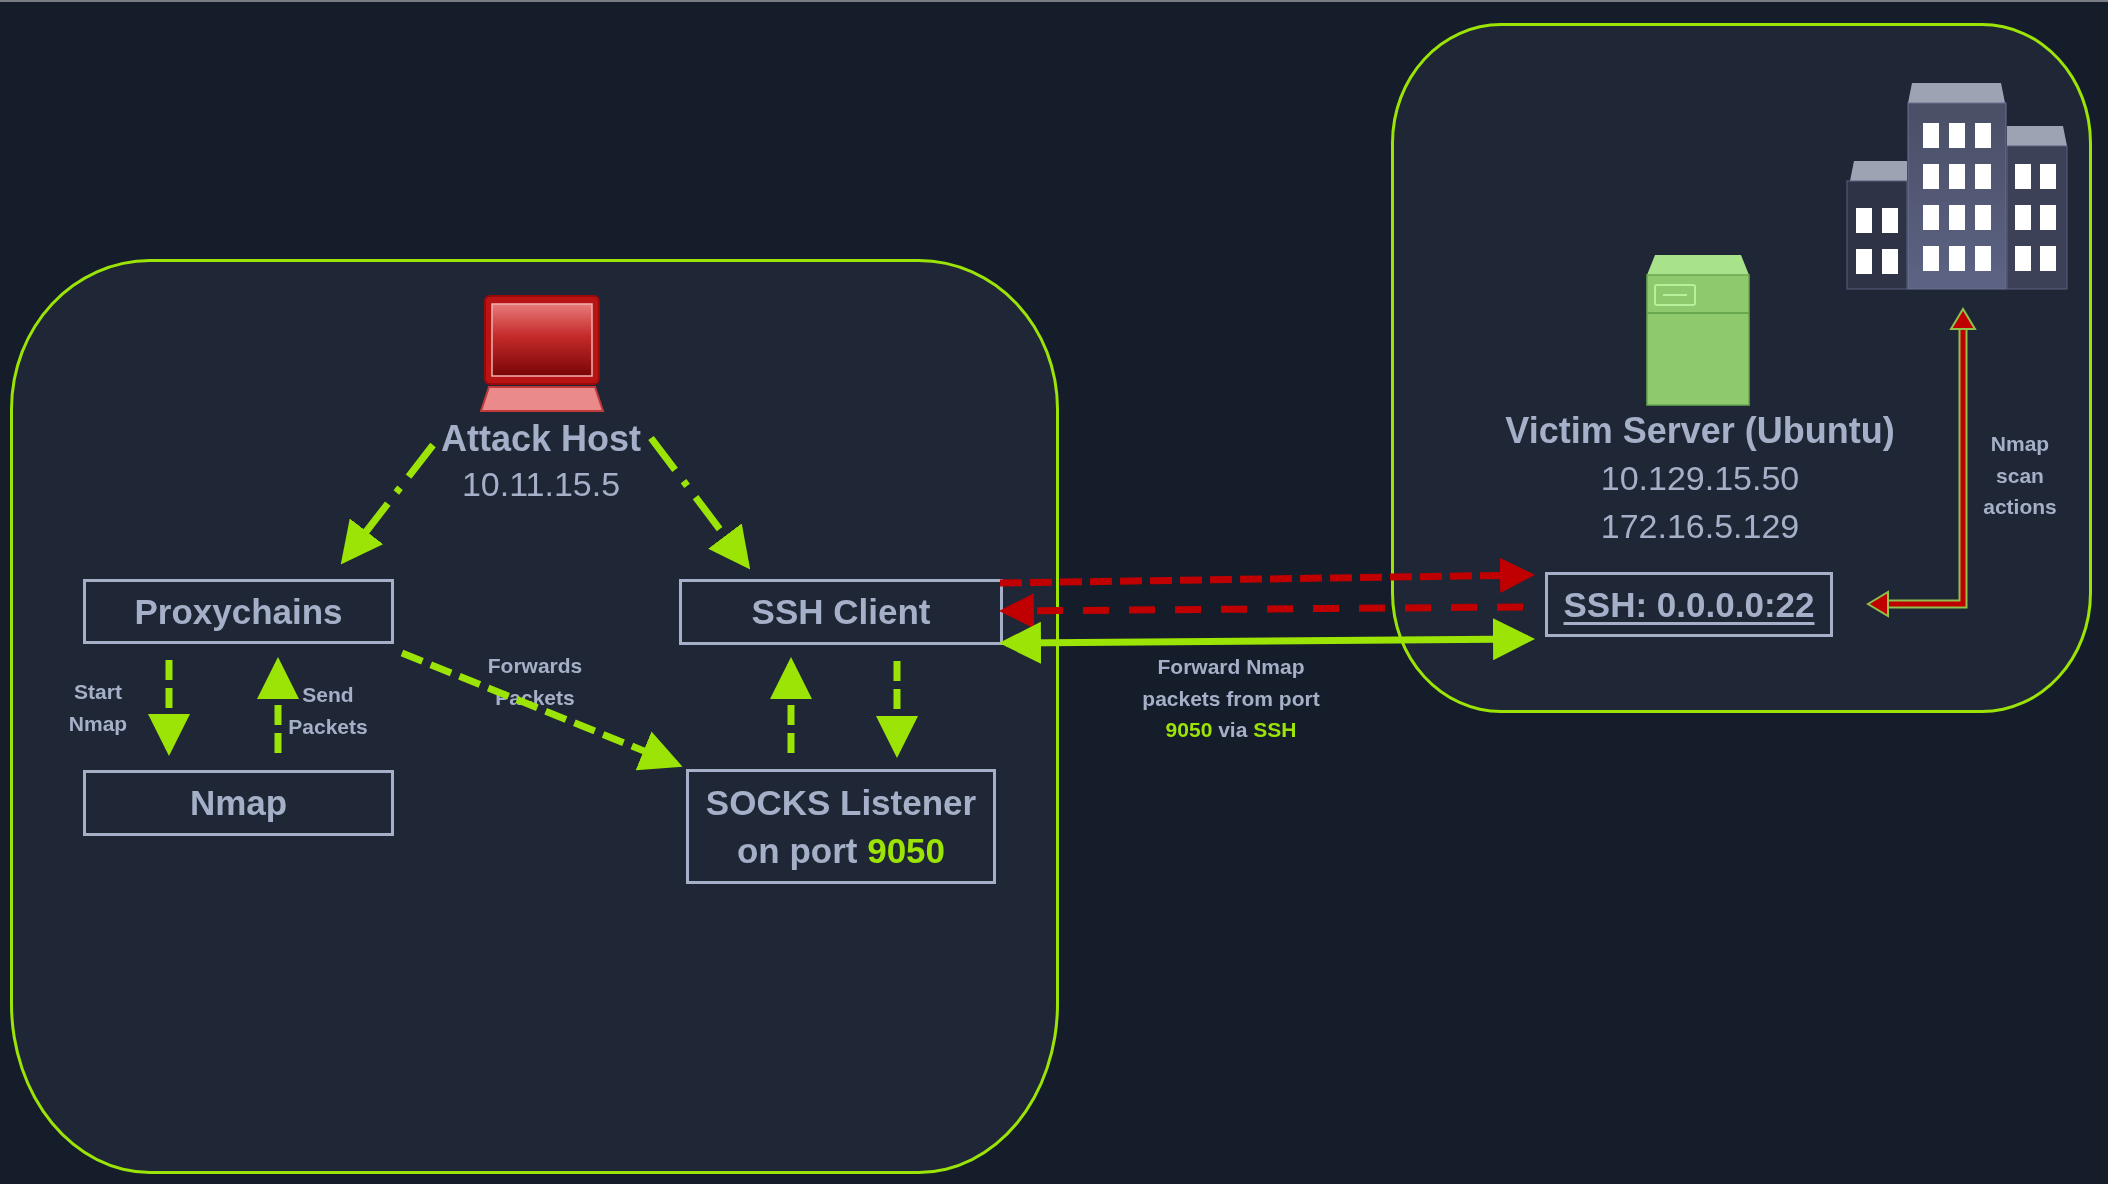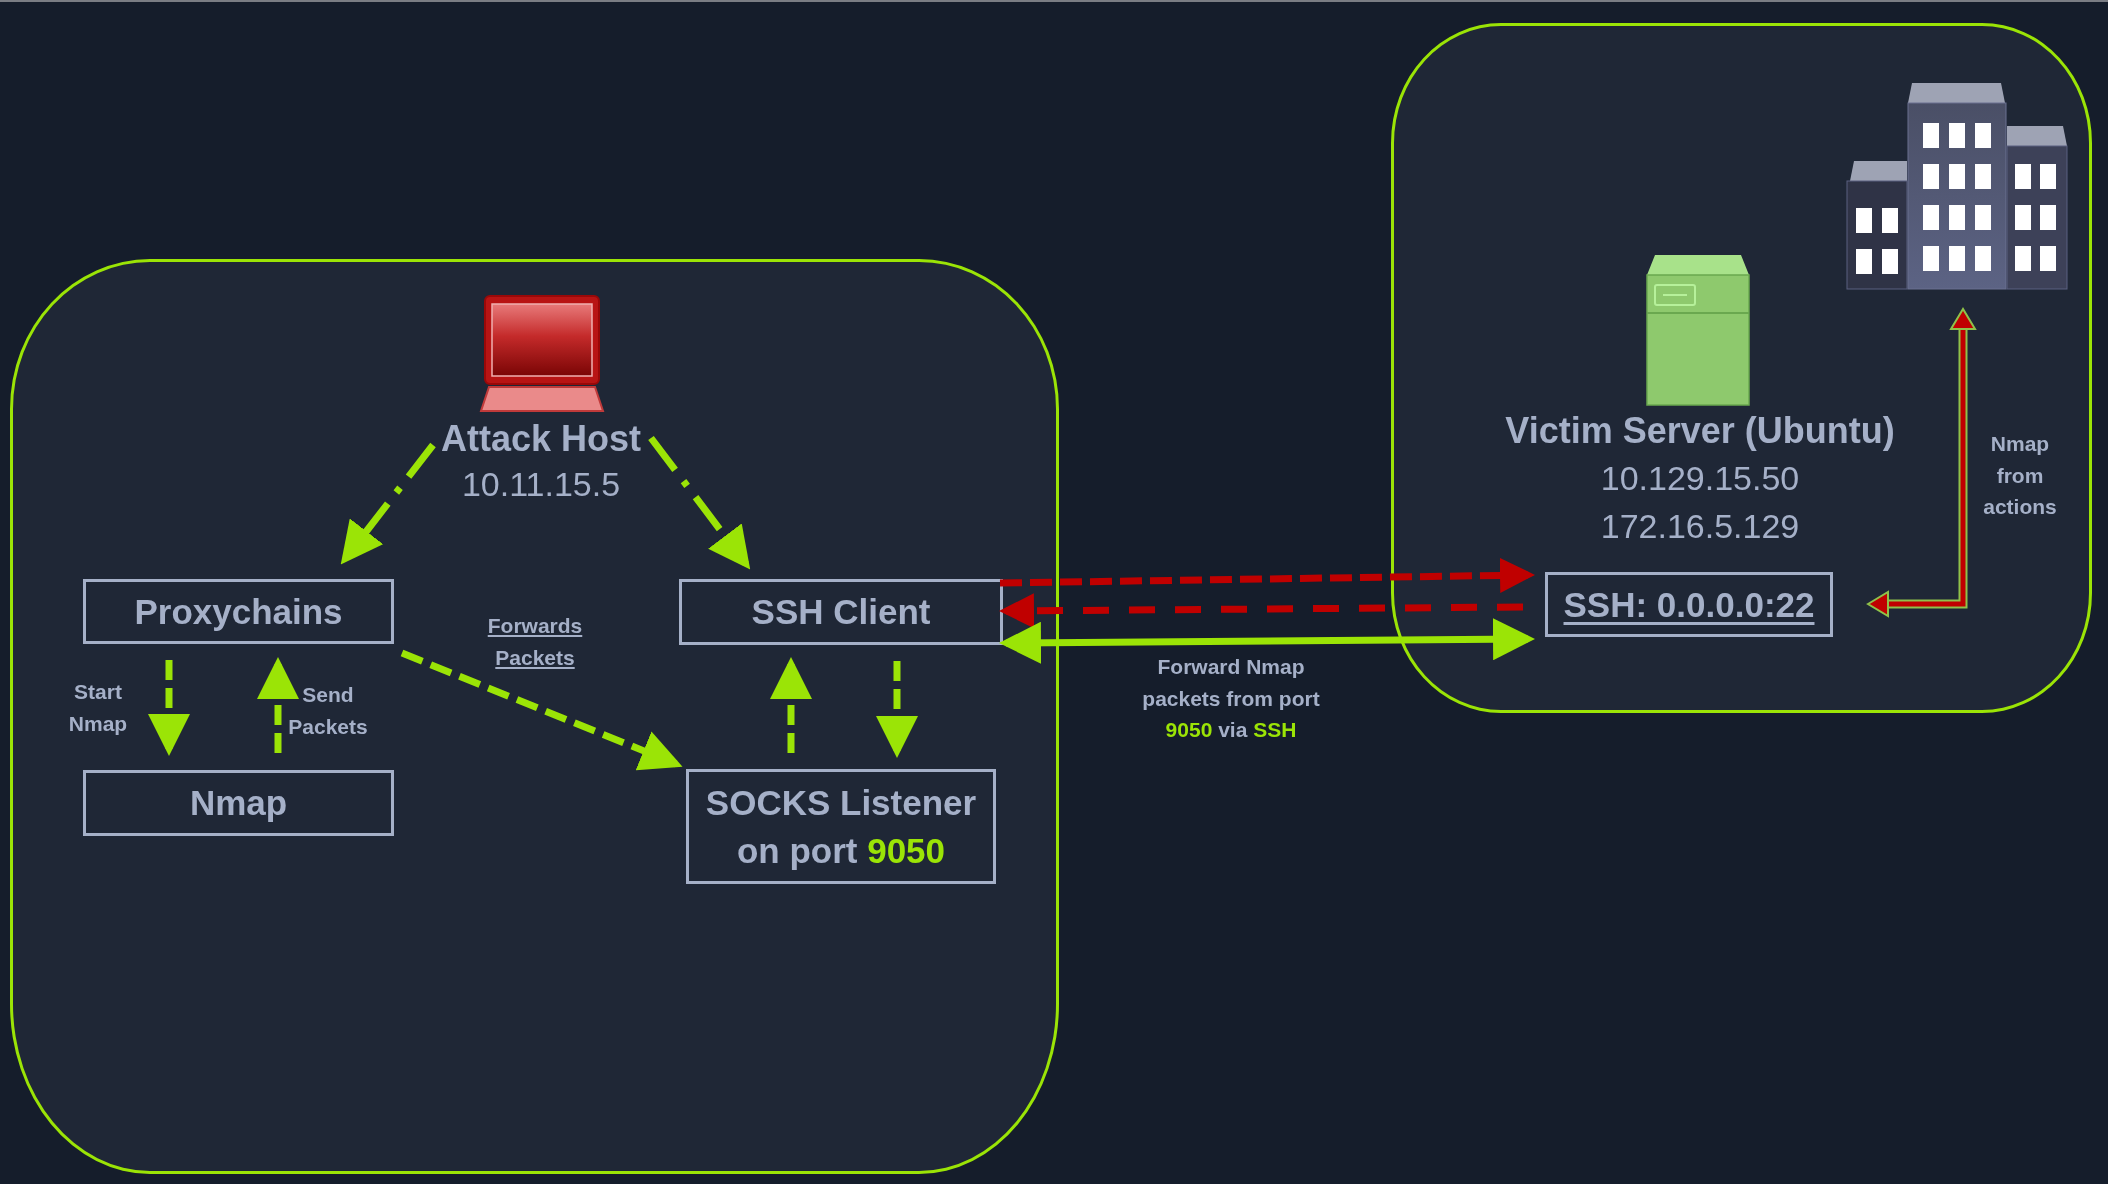--- a/index.html
+++ b/index.html
@@ -124,32 +124,32 @@
 </div>
 
 <div class="label" style="left:48px;top:676px;width:100px;">
   <div>Start</div>
   <div>Nmap</div>
 </div>
 <div class="label" style="left:278px;top:679px;width:100px;">
   <div>Send</div>
   <div>Packets</div>
 </div>
-<div class="label" style="left:475px;top:610px;width:120px;text-decoration:underline;">
+<div class="label" style="left:475px;top:650px;width:120px;">
   <div>Forwards</div>
   <div>Packets</div>
 </div>
 <div class="label" style="left:1111px;top:651px;width:240px;">
   <div>Forward Nmap</div>
   <div>packets from port</div>
   <div><span class="hl">9050</span><span style="white-space:pre;"> via </span><span class="hl">SSH</span></div>
 </div>
 <div class="label" style="left:1970px;top:428px;width:100px;">
   <div>Nmap</div>
-  <div>from</div>
+  <div>scan</div>
   <div>actions</div>
 </div>
 
 <svg class="overlay" viewBox="0 0 2108 1184">
   <defs>
     <marker id="gh" markerWidth="6" markerHeight="6" refX="5" refY="3" orient="auto" markerUnits="strokeWidth">
       <polygon points="0,0 6,3 0,6" fill="#9be406"></polygon>
     </marker>
     <marker id="gh-start" markerWidth="6" markerHeight="6" refX="1" refY="3" orient="auto" markerUnits="strokeWidth">
       <polygon points="6,0 0,3 6,6" fill="#9be406"></polygon>

